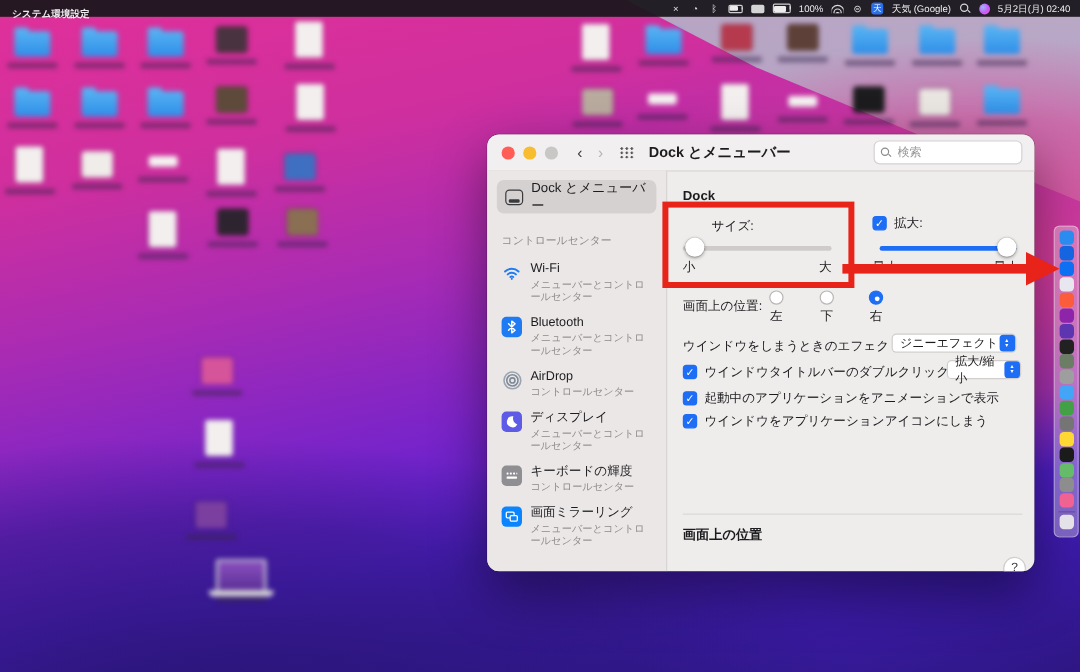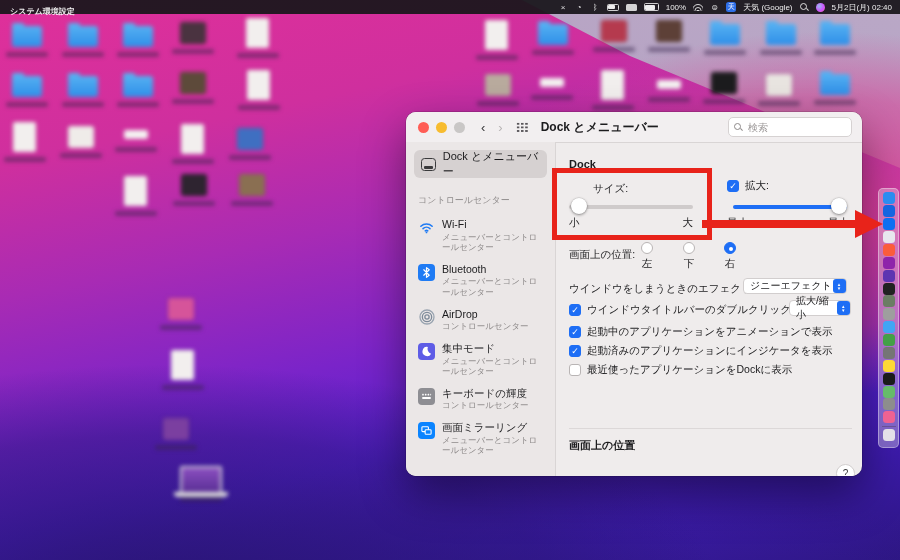--- a/index.html
+++ b/index.html
@@ -322,21 +322,21 @@
           </div>
           <div class="sb-item">
             <span class="sb-ic ic-moon">
 
               <svg class="g g-moon" viewBox="0 0 24 24" fill="#fff">
                 <path d="M14.5 3.5a8.5 8.5 0 1 0 6 12.5 9.5 9.5 0 0 1-6-12.5z"></path>
               </svg>
 
             </span>
             <span class="sb-txt">
-              <span class="sb-label">集中モード</span>
+              <span class="sb-label">ディスプレイ</span>
               <span class="sb-sub">メニューバーとコントロールセンター</span>
             </span>
           </div>
           <div class="sb-item">
             <span class="sb-ic ic-keyboard">
 
               <svg class="g g-keyboard" viewBox="0 0 24 24" fill="#fff">
                 <rect x="4" y="7" width="3" height="3" rx="0.8"></rect>
                 <rect x="9" y="7" width="3" height="3" rx="0.8"></rect>
                 <rect x="14" y="7" width="3" height="3" rx="0.8"></rect>
@@ -432,25 +432,21 @@
       </div>
 
       <div style="position:absolute;left:12px;top:184px;">
 
           <div class="cbrow">
             <span class="cb checked">✓</span>
             <span>起動中のアプリケーションをアニメーションで表示</span>
           </div>
           <div class="cbrow">
             <span class="cb checked">✓</span>
-            <span>起動済みのアプリケーションにインジケータを表示</span>
-          </div>
-          <div class="cbrow">
-            <span class="cb"></span>
-            <span>最近使ったアプリケーションをDockに表示</span>
+            <span>ウインドウをアプリケーションアイコンにしまう</span>
           </div>
         </div>
 
       <div class="divider" style="top:286px;"></div>
 
       <div class="sec-head" style="top:296px;">画面上の位置</div>
 
 
       <div class="helpbtn" style="left:279px;top:322px;">?</div>
     </div>

